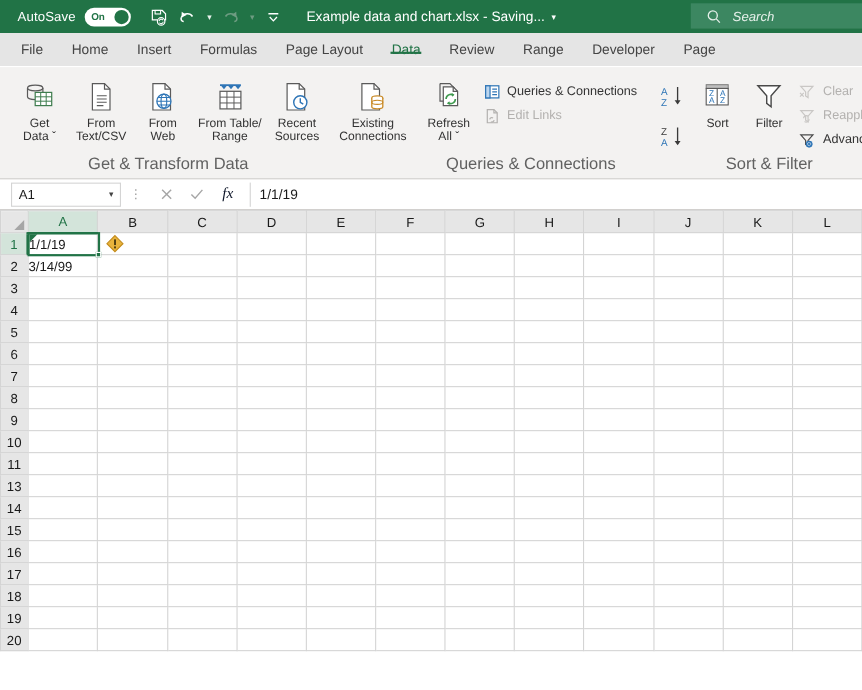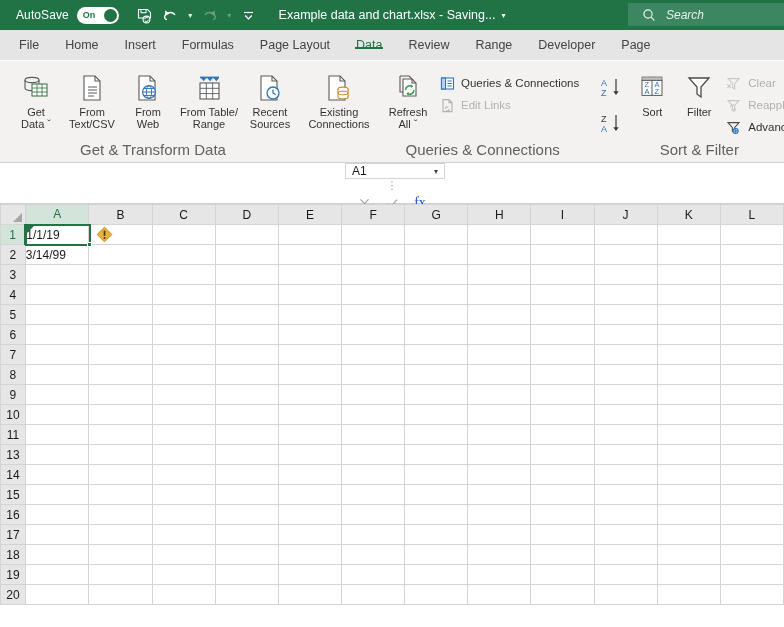--- a/index.html
+++ b/index.html
@@ -118,41 +118,40 @@
     height: 22px; padding: 0 6px 0 3px;
     font-size: 11.5px; color: #333333; white-space: nowrap;
   }
   .smallbtn.disabled { color: #b3b1af; }
   .smallbtn .ico { width: 16px; height: 16px; display: flex; align-items: center; justify-content: center; }
 
   .sortminis { display: flex; flex-direction: column; justify-content: center; gap: 10px; padding: 12px 4px 0 6px; }
 
   
   .formulabar {
-    height: 41px; background: #ffffff;
+    height: 28px; background: #ffffff;
     display: flex; align-items: center;
     border-bottom: 1px solid #d2d0ce;
     padding: 0 4px;
-    flex-direction: column;
   }
   .namebox {
     width: 100px; height: 22px; margin-left: 6px;
     border: 1px solid #d4d4d4; background: #ffffff;
     display: flex; align-items: center; justify-content: space-between;
     padding: 0 6px; font-size: 12px; color: #1a1a1a;
   }
   .namebox .caret { font-size: 8px; color: #444; }
   .fb-dots { color: #9a9a9a; font-size: 11px; margin: 0 8px; letter-spacing: 0; }
   .fb-icons { display: flex; align-items: center; gap: 0px; }
   .fb-ico {
     width: 28px; height: 22px;
     display: flex; align-items: center; justify-content: center;
     font-size: 13px; color: #a6a6a6;
   }
-  .fb-ico.fx { font-family: "Liberation Serif", serif; font-size: 14px; color: #1d4ed8; text-align: center; }
+  .fb-ico.fx { font-style: italic; font-family: "Liberation Serif", serif; font-size: 14px; color: #0f172a; text-align: center; }
   .fb-input {
     flex: 1; height: 22px; margin-left: 6px;
     border-left: 1px solid #d4d4d4;
     display: flex; align-items: center; padding-left: 8px;
     font-size: 12.5px; color: #1a1a1a;
   }
 
   
   .gridwrap { position: relative; height: 422px; overflow: hidden; background:#ffffff; }
   table.grid { border-collapse: collapse; table-layout: fixed; }

